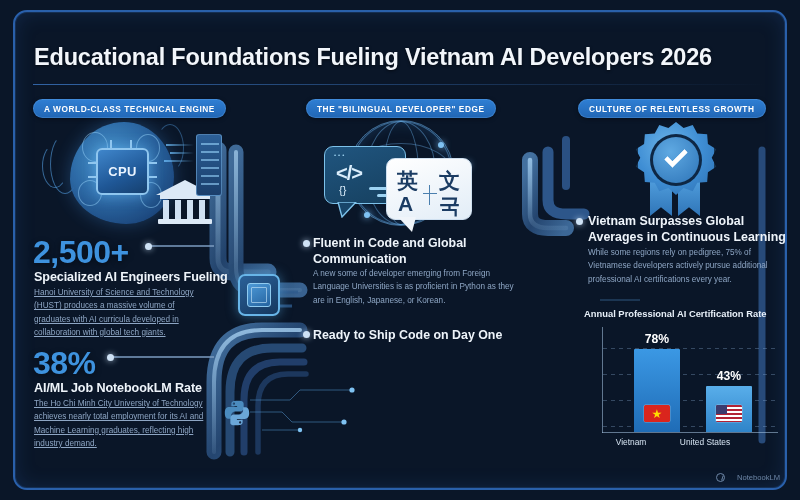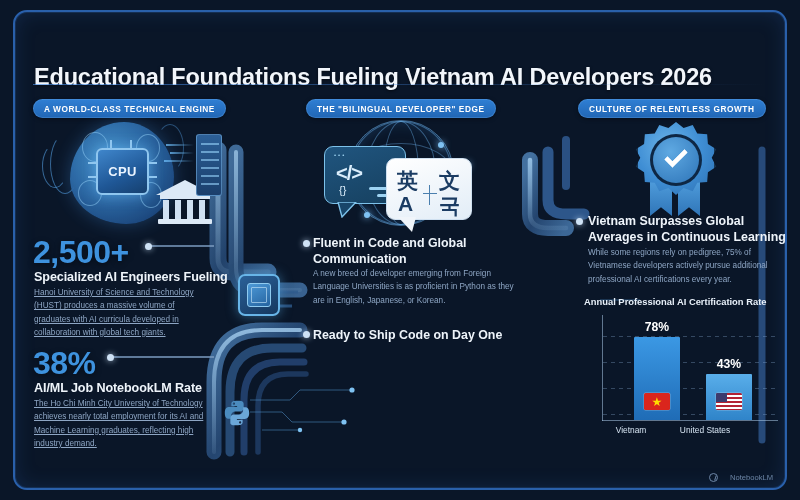--- a/index.html
+++ b/index.html
@@ -33,21 +33,20 @@
     box-shadow:0 0 22px rgba(45,110,200,.22) inset;
     pointer-events:none;
   }
 
   
   .title {
     position:absolute; left:34px; top:44px;
     font-size:23.5px; font-weight:bold; color:#f2f6fb;
     letter-spacing:-.2px; white-space:nowrap;
     text-shadow:0 1px 3px rgba(0,0,0,.55);
-    margin-top:20px;
   }
   .title-rule {
     position:absolute; left:33px; top:84px; width:733px; height:1px;
     background:linear-gradient(90deg, rgba(70,140,230,.65), rgba(70,140,230,.18) 72%, rgba(70,140,230,0));
   }
 
   .pill {
     position:absolute;
     background:linear-gradient(180deg,#2f7fd4,#2166b4);
     color:#ffffff;
@@ -203,42 +202,42 @@
   #mid1-body{ left:313px; top:267px; }
   #mid2-head{ left:313px; top:327px; }
   #mid2-body{ left:313px; top:344px; }
 
   
   #right-head{ left:588px; top:213px; width:200px; font-size:12.4px; }
   #right-body{ left:588px; top:246px; width:196px; }
 
   
   #chart {
-    position:absolute; left:584px; top:296px; width:200px; height:148px;
+    position:absolute; left:584px; top:308px; width:200px; height:148px;
   }
   .chart-title{
     position:absolute; left:0; top:0; font-size:9.4px; font-weight:bold; color:#e8f0f9;
     white-space:nowrap;
   }
   .plot{ position:absolute; left:18px; top:19px; width:176px; height:106px; }
   .axis-y{ position:absolute; left:0; top:0; width:1px; height:106px; background:rgba(170,200,230,.55); }
   .axis-x{ position:absolute; left:0; bottom:0; width:176px; height:1px; background:rgba(170,200,230,.55); }
   .grid{ position:absolute; left:1px; width:175px; height:1px;
     background:repeating-linear-gradient(90deg, rgba(140,175,215,.33) 0 4px, transparent 4px 8px); }
   .bar{ position:absolute; bottom:1px; border-radius:1px 1px 0 0; }
   .bar-vn{ left:32px; width:46px; background:linear-gradient(180deg,#3b98e4,#1f6cb6); }
   .bar-us{ left:104px; width:46px; background:linear-gradient(180deg,#59aeea,#2f84c9); }
   .bar-val{ position:absolute; font-size:12.2px; font-weight:bold; color:#ffffff; text-align:center; width:60px; }
   .bar-cat{ position:absolute; font-size:8.4px; color:#d6e4f2; text-align:center; width:78px; }
   .flag{ position:absolute; width:26px; height:17px; border-radius:1.5px; overflow:hidden;
     box-shadow:0 0 0 .5px rgba(255,255,255,.35); }
   .flag-vn{ background:#da251d; display:flex; align-items:center; justify-content:center; color:#ffde00; font-size:12px; line-height:1;}
   .flag-us{ background:repeating-linear-gradient(180deg,#b22234 0 2px,#ffffff 2px 4px); }
   .flag-us::before{ content:""; position:absolute; left:0; top:0; width:11px; height:9px; background:#3c3b6e; }
-  .wm-real{ position:absolute; right:27px; bottom:18px; font-size:7.6px; color:#6d86a6;
+  .wm-real{ position:absolute; right:20px; bottom:18px; font-size:7.6px; color:#6d86a6;
     display:flex; align-items:center; gap:12px; }
   .wm-mark{ width:9px; height:9px; border-radius:50%; border:1.4px solid #6d86a6; position:relative; }
   .wm-mark::after{ content:""; position:absolute; left:2px; top:1.4px; width:3px; height:5px;
     border-right:1.4px solid #6d86a6; transform:rotate(18deg); }
 </style>
 </head>
 <body>
 
 <div id="infographic">
 
@@ -425,21 +424,21 @@
   <div class="statbody" id="stat1-body">Hanoi University of Science and Technology (HUST) produces a massive volume of graduates with AI curricula developed in collaboration with global tech giants.</div>
   <div class="conn-dot" style="left:145px; top:243px;"></div>
 
   <div class="statnum" id="stat2-num">38%</div>
   <div class="statlabel" id="stat2-label">AI/ML Job NotebookLM Rate</div>
   <div class="statbody" id="stat2-body">The Ho Chi Minh City University of Technology achieves nearly total employment for its AI and Machine Learning graduates, reflecting high industry demand.</div>
   <div class="conn-dot" style="left:107px; top:354px;"></div>
 
   <div class="conn-dot" style="left:303px; top:240px;"></div>
   <div class="bullet-head" id="mid1-head">Fluent in Code and Global Communication</div>
-  <div class="bullet-body" id="mid1-body">A new breed of developer emerging from Foreign Language Universities is as proficient in Python as they are in English, Japanese, or Korean.</div>
+  <div class="bullet-body" id="mid1-body">A new some of developer emerging from Foreign Language Universities is as proficient in Python as they are in English, Japanese, or Korean.</div>
 
   <div class="conn-dot" style="left:303px; top:331px;"></div>
   <div class="bullet-head" id="mid2-head">Ready to Ship Code on Day One</div>
 
   <div class="conn-dot" style="left:576px; top:218px;"></div>
   <div class="bullet-head" id="right-head">Vietnam Surpasses Global Averages in Continuous Learning</div>
   <div class="bullet-body" id="right-body">While some regions rely on pedigree, 75% of Vietnamese developers actively pursue additional professional AI certifications every year.</div>
 
   <div id="chart">
     <div class="chart-title">Annual Professional AI Certification Rate</div>

